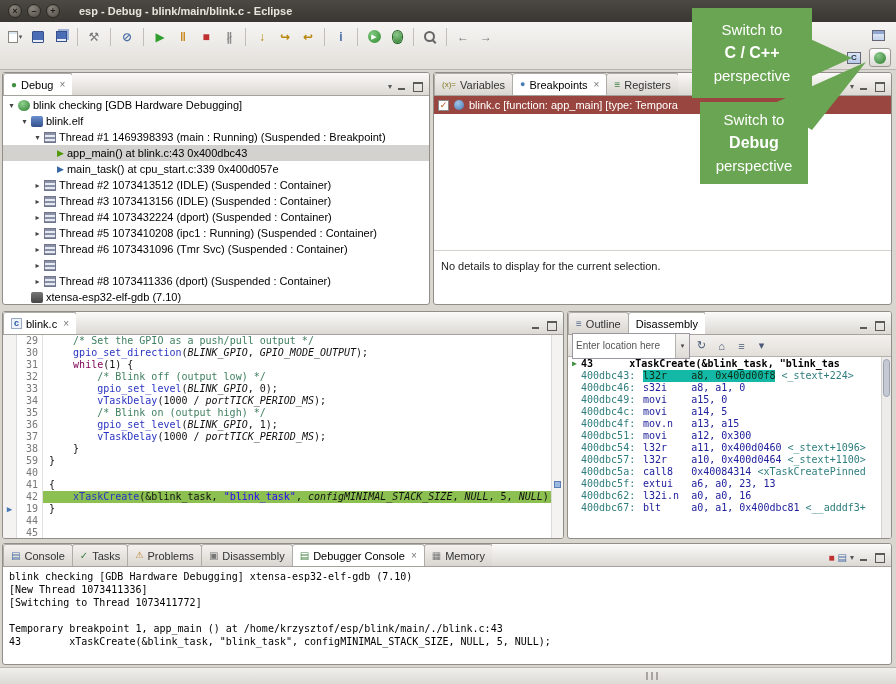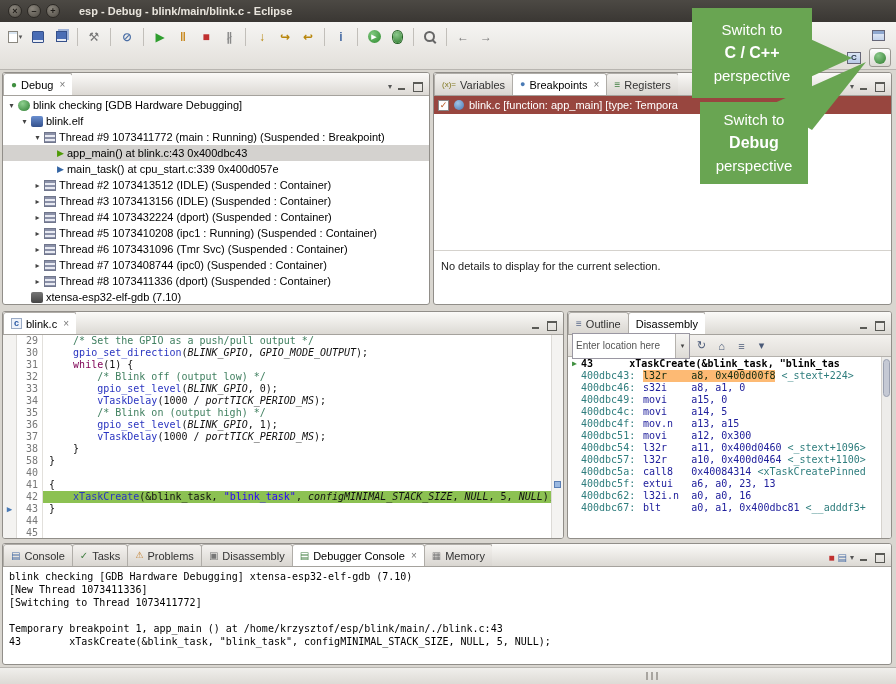--- a/index.html
+++ b/index.html
@@ -108,21 +108,21 @@
   .combo{width:118px;height:26px;border:1px solid #9a97a2;background:#fff;display:flex;align-items:center;overflow:hidden}
   .combo-text{flex:1;padding:0 3px;color:#555;white-space:nowrap;overflow:hidden;font-size:10px}
   .combo-arrow{width:14px;height:100%;border-left:1px solid #b5b2ad;flex:none;
     background:linear-gradient(#f5f4f2,#dddad5);display:flex;align-items:center;justify-content:center;font-size:7px;color:#444}
   .dtool{width:17px;height:17px;display:flex;align-items:center;justify-content:center;font-size:11px;color:#4a5a78}
   .dasm{flex:1;overflow:hidden;position:relative;font-family:"DejaVu Sans Mono","Liberation Mono",monospace;font-size:10px;line-height:12px;padding-top:1px}
   .drow{display:flex;height:12px;align-items:center;white-space:pre}
   .dgut{width:13px;flex:none;text-align:center;font-size:8px;color:#3f8f3f;line-height:12px}
   .daddr{color:#2e7d7d;width:62px;flex:none}
   .dcode{color:#20209c}
-  .dcode.cur{background:#fdba74;color:#102a10}
+  .dcode.cur{background:#14b8a6;color:#102a10}
   .dsym{color:#2e7d7d}
   .dsrc{font-weight:bold;color:#000}
   .dscroll{position:absolute;right:0;top:0;bottom:0;width:10px;background:#edecea;border-left:1px solid #d5d2cd}
   .dthumb{position:absolute;top:2px;right:1px;width:7px;height:38px;background:#c5c9d4;border:1px solid #9aa0b0;border-radius:4px}
 
   
   .console-body{flex:1;overflow:hidden;font-family:"DejaVu Sans Mono","Liberation Mono",monospace;font-size:10px;line-height:13px;padding:3px 6px;white-space:pre}
 
   
   .statusbar{position:absolute;left:0;right:0;top:667px;height:17px;
@@ -251,21 +251,21 @@
           <span class="tlabel" data-name="tree-item-label">blink checking [GDB Hardware Debugging]</span>
         </div>
         <div class="trow" data-name="debug-tree-item" style="padding-left: 16px;">
           <span class="arrow" data-name="collapse-arrow-icon">▾</span>
           <span class="ticon binary" data-name="binary-icon"></span>
           <span class="tlabel" data-name="tree-item-label">blink.elf</span>
         </div>
         <div class="trow" data-name="debug-tree-item" style="padding-left: 29px;">
           <span class="arrow" data-name="collapse-arrow-icon">▾</span>
           <span class="ticon thread" data-name="thread-icon"></span>
-          <span class="tlabel" data-name="tree-item-label">Thread #9 1073411772 (main : Running) (Suspended : Breakpoint)</span>
+          <span class="tlabel" data-name="tree-item-label">Thread #1 1469398393 (main : Running) (Suspended : Breakpoint)</span>
         </div>
         <div class="trow sel" data-name="debug-tree-item" style="padding-left: 42px;">
           <span class="arrow" data-name="tree-spacer"></span>
           <span class="ticon glyph-frame cur" data-name="stack-frame-icon">▶</span>
           <span class="tlabel" data-name="tree-item-label">app_main() at blink.c:43 0x400dbc43</span>
         </div>
         <div class="trow" data-name="debug-tree-item" style="padding-left: 42px;">
           <span class="arrow" data-name="tree-spacer"></span>
           <span class="ticon glyph-frame" data-name="stack-frame-icon">▶</span>
           <span class="tlabel" data-name="tree-item-label">main_task() at cpu_start.c:339 0x400d057e</span>
@@ -291,21 +291,20 @@
           <span class="tlabel" data-name="tree-item-label">Thread #5 1073410208 (ipc1 : Running) (Suspended : Container)</span>
         </div>
         <div class="trow" data-name="debug-tree-item" style="padding-left: 29px;">
           <span class="arrow" data-name="expand-arrow-icon">▸</span>
           <span class="ticon thread" data-name="thread-icon"></span>
           <span class="tlabel" data-name="tree-item-label">Thread #6 1073431096 (Tmr Svc) (Suspended : Container)</span>
         </div>
         <div class="trow" data-name="debug-tree-item" style="padding-left: 29px;">
           <span class="arrow" data-name="expand-arrow-icon">▸</span>
           <span class="ticon thread" data-name="thread-icon"></span>
-          <span class="tlabel" data-name="tree-item-label">Thread #7 1073408744 (ipc0) (Suspended : Container)</span>
         </div>
         <div class="trow" data-name="debug-tree-item" style="padding-left: 29px;">
           <span class="arrow" data-name="expand-arrow-icon">▸</span>
           <span class="ticon thread" data-name="thread-icon"></span>
           <span class="tlabel" data-name="tree-item-label">Thread #8 1073411336 (dport) (Suspended : Container)</span>
         </div>
         <div class="trow" data-name="debug-tree-item" style="padding-left: 16px;">
           <span class="arrow" data-name="tree-spacer"></span>
           <span class="ticon gdb" data-name="gdb-icon"></span>
           <span class="tlabel" data-name="tree-item-label">xtensa-esp32-elf-gdb (7.10)</span>
@@ -384,25 +383,25 @@
           <div class="lnum" data-name="line-number">29</div>
           <div class="lnum" data-name="line-number">30</div>
           <div class="lnum" data-name="line-number">31</div>
           <div class="lnum" data-name="line-number">32</div>
           <div class="lnum" data-name="line-number">33</div>
           <div class="lnum" data-name="line-number">34</div>
           <div class="lnum" data-name="line-number">35</div>
           <div class="lnum" data-name="line-number">36</div>
           <div class="lnum" data-name="line-number">37</div>
           <div class="lnum" data-name="line-number">38</div>
-          <div class="lnum" data-name="line-number">58</div>
+          <div class="lnum" data-name="line-number">59</div>
           <div class="lnum" data-name="line-number">40</div>
           <div class="lnum" data-name="line-number">41</div>
           <div class="lnum" data-name="line-number">42</div>
-          <div class="lnum" data-name="line-number">43</div>
+          <div class="lnum" data-name="line-number">19</div>
           <div class="lnum" data-name="line-number">44</div>
           <div class="lnum" data-name="line-number">45</div>
         </div>
       <div class="code" data-name="code-area">
           <div class="cline" data-name="code-line"><span class="tk-p" data-name="code-token">    </span><span class="tk-c" data-name="code-token">/* Set the GPIO as a push/pull output */</span></div>
           <div class="cline" data-name="code-line"><span class="tk-p" data-name="code-token">    </span><span class="tk-f" data-name="code-token">gpio_set_direction</span><span class="tk-p" data-name="code-token">(</span><span class="tk-m" data-name="code-token">BLINK_GPIO</span><span class="tk-p" data-name="code-token">, </span><span class="tk-m" data-name="code-token">GPIO_MODE_OUTPUT</span><span class="tk-p" data-name="code-token">);</span></div>
           <div class="cline" data-name="code-line"><span class="tk-p" data-name="code-token">    </span><span class="tk-k" data-name="code-token">while</span><span class="tk-p" data-name="code-token">(1) {</span></div>
           <div class="cline" data-name="code-line"><span class="tk-p" data-name="code-token">        </span><span class="tk-c" data-name="code-token">/* Blink off (output low) */</span></div>
           <div class="cline" data-name="code-line"><span class="tk-p" data-name="code-token">        </span><span class="tk-f" data-name="code-token">gpio_set_level</span><span class="tk-p" data-name="code-token">(</span><span class="tk-m" data-name="code-token">BLINK_GPIO</span><span class="tk-p" data-name="code-token">, 0);</span></div>
           <div class="cline" data-name="code-line"><span class="tk-p" data-name="code-token">        </span><span class="tk-f" data-name="code-token">vTaskDelay</span><span class="tk-p" data-name="code-token">(1000 / </span><span class="tk-m" data-name="code-token">portTICK_PERIOD_MS</span><span class="tk-p" data-name="code-token">);</span></div>

